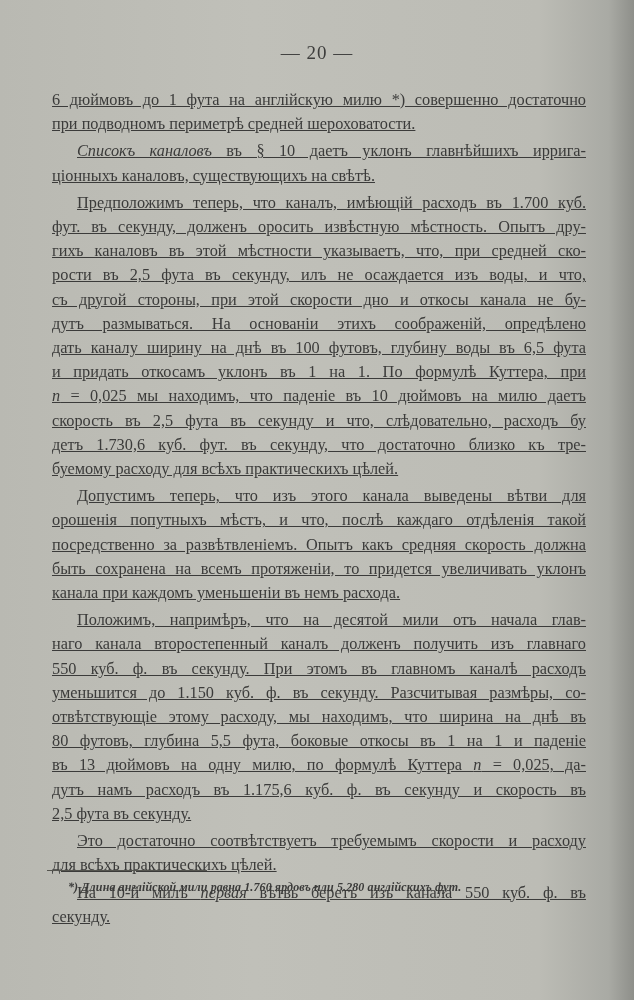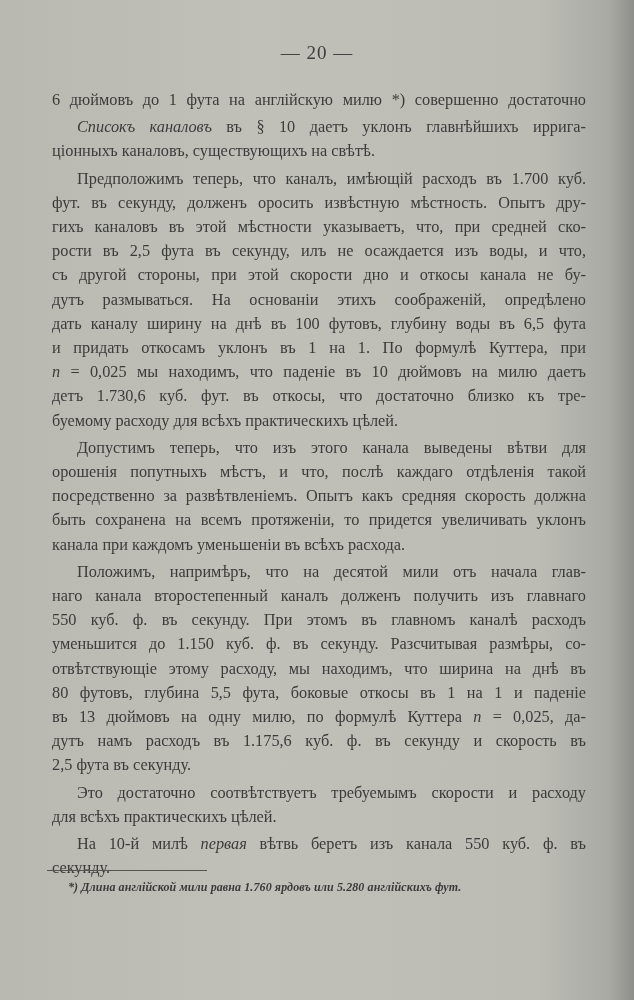--- a/index.html
+++ b/index.html
@@ -19,68 +19,70 @@
     .body-text {
       position: absolute; left: 52px; top: 88px; width: 534px;
       font-size: 16.3px; line-height: 24.2px; text-align: justify;
     }
     .para { margin: 0 0 3px 0; text-indent: 25px; }
     .para.noindent { text-indent: 0; }
     .line { display: block; text-align: justify; text-align-last: justify; white-space: nowrap; }
     .line.last { text-align-last: left; }
     .para .line:first-child { padding-left: 25px; }
     .para.noindent .line:first-child { padding-left: 0; }
-    .para { text-indent: 0; }
+    .para { text-indent: 0; text-decoration: underline; }
     em { font-style: italic; }
     .footnote-rule {
       position: absolute; left: 47px; top: 870px; width: 160px; height: 1px;
       background: #55554f;
     }
     .footnote {
       position: absolute; left: 68px; top: 880px; font-size: 12px; color: #3a3a39;
       font-weight: bold; letter-spacing: 0.1px; font-style: italic;
     }
   </style>
 </head>
 <body>
 
 <div class="page">
   <div class="page-number">— 20 —</div>
 
   <div class="body-text">
 
     <div class="para noindent">
       <span class="line">6 дюймовъ до 1 фута на англійскую милю *) совершенно достаточно</span>
+      <span class="line last">при подводномъ периметрѣ средней шероховатости.</span>
     </div>
 
     <div class="para">
       <span class="line"><em>Списокъ каналовъ</em> въ § 10 даетъ уклонъ главнѣйшихъ ирригa-</span>
       <span class="line last">ціонныхъ каналовъ, существующихъ на свѣтѣ.</span>
     </div>
 
     <div class="para">
       <span class="line">Предположимъ теперь, что каналъ, имѣющій расходъ въ 1.700 куб.</span>
       <span class="line">фут. въ секунду, долженъ оросить извѣстную мѣстность. Опытъ дру-</span>
       <span class="line">гихъ каналовъ въ этой мѣстности указываетъ, что, при средней ско-</span>
       <span class="line">рости въ 2,5 фута въ секунду, илъ не осаждается изъ воды, и что,</span>
       <span class="line">съ другой стороны, при этой скорости дно и откосы канала не бу-</span>
       <span class="line">дутъ размываться. На основаніи этихъ соображеній, опредѣлено</span>
       <span class="line">дать каналу ширину на днѣ въ 100 футовъ, глубину воды въ 6,5 фута</span>
       <span class="line">и придать откосамъ уклонъ въ 1 на 1. По формулѣ Куттера, при</span>
       <span class="line"><em>n</em> = 0,025 мы находимъ, что паденіе въ 10 дюймовъ на милю даетъ</span>
-      <span class="line">детъ 1.730,6 куб. фут. въ откосы, что достаточно близко къ тре-</span>
+      <span class="line">скорость въ 2,5 фута въ секунду и что, слѣдовательно, расходъ бу</span>
+      <span class="line">детъ 1.730,6 куб. фут. въ секунду, что достаточно близко къ тре-</span>
       <span class="line last">буемому расходу для всѣхъ практическихъ цѣлей.</span>
     </div>
 
     <div class="para">
       <span class="line">Допустимъ теперь, что изъ этого канала выведены вѣтви для</span>
       <span class="line">орошенія попутныхъ мѣстъ, и что, послѣ каждаго отдѣленія такой</span>
       <span class="line">посредственно за развѣтвленіемъ. Опытъ какъ средняя скорость должна</span>
       <span class="line">быть сохранена на всемъ протяженіи, то придется увеличивать уклонъ</span>
-      <span class="line last">канала при каждомъ уменьшеніи въ всѣхъ расхода.</span>
+      <span class="line last">канала при каждомъ уменьшеніи въ немъ расхода.</span>
     </div>
 
     <div class="para">
       <span class="line">Положимъ, напримѣръ, что на десятой мили отъ начала глав-</span>
       <span class="line">наго канала второстепенный каналъ долженъ получить изъ главнаго</span>
       <span class="line">550 куб. ф. въ секунду. При этомъ въ главномъ каналѣ расходъ</span>
       <span class="line">уменьшится до 1.150 куб. ф. въ секунду. Разсчитывая размѣры, со-</span>
       <span class="line">отвѣтствующіе этому расходу, мы находимъ, что ширина на днѣ въ</span>
       <span class="line">80 футовъ, глубина 5,5 фута, боковые откосы въ 1 на 1 и паденіе</span>
       <span class="line">въ 13 дюймовъ на одну милю, по формулѣ Куттера <em>n</em> = 0,025, да-</span>

